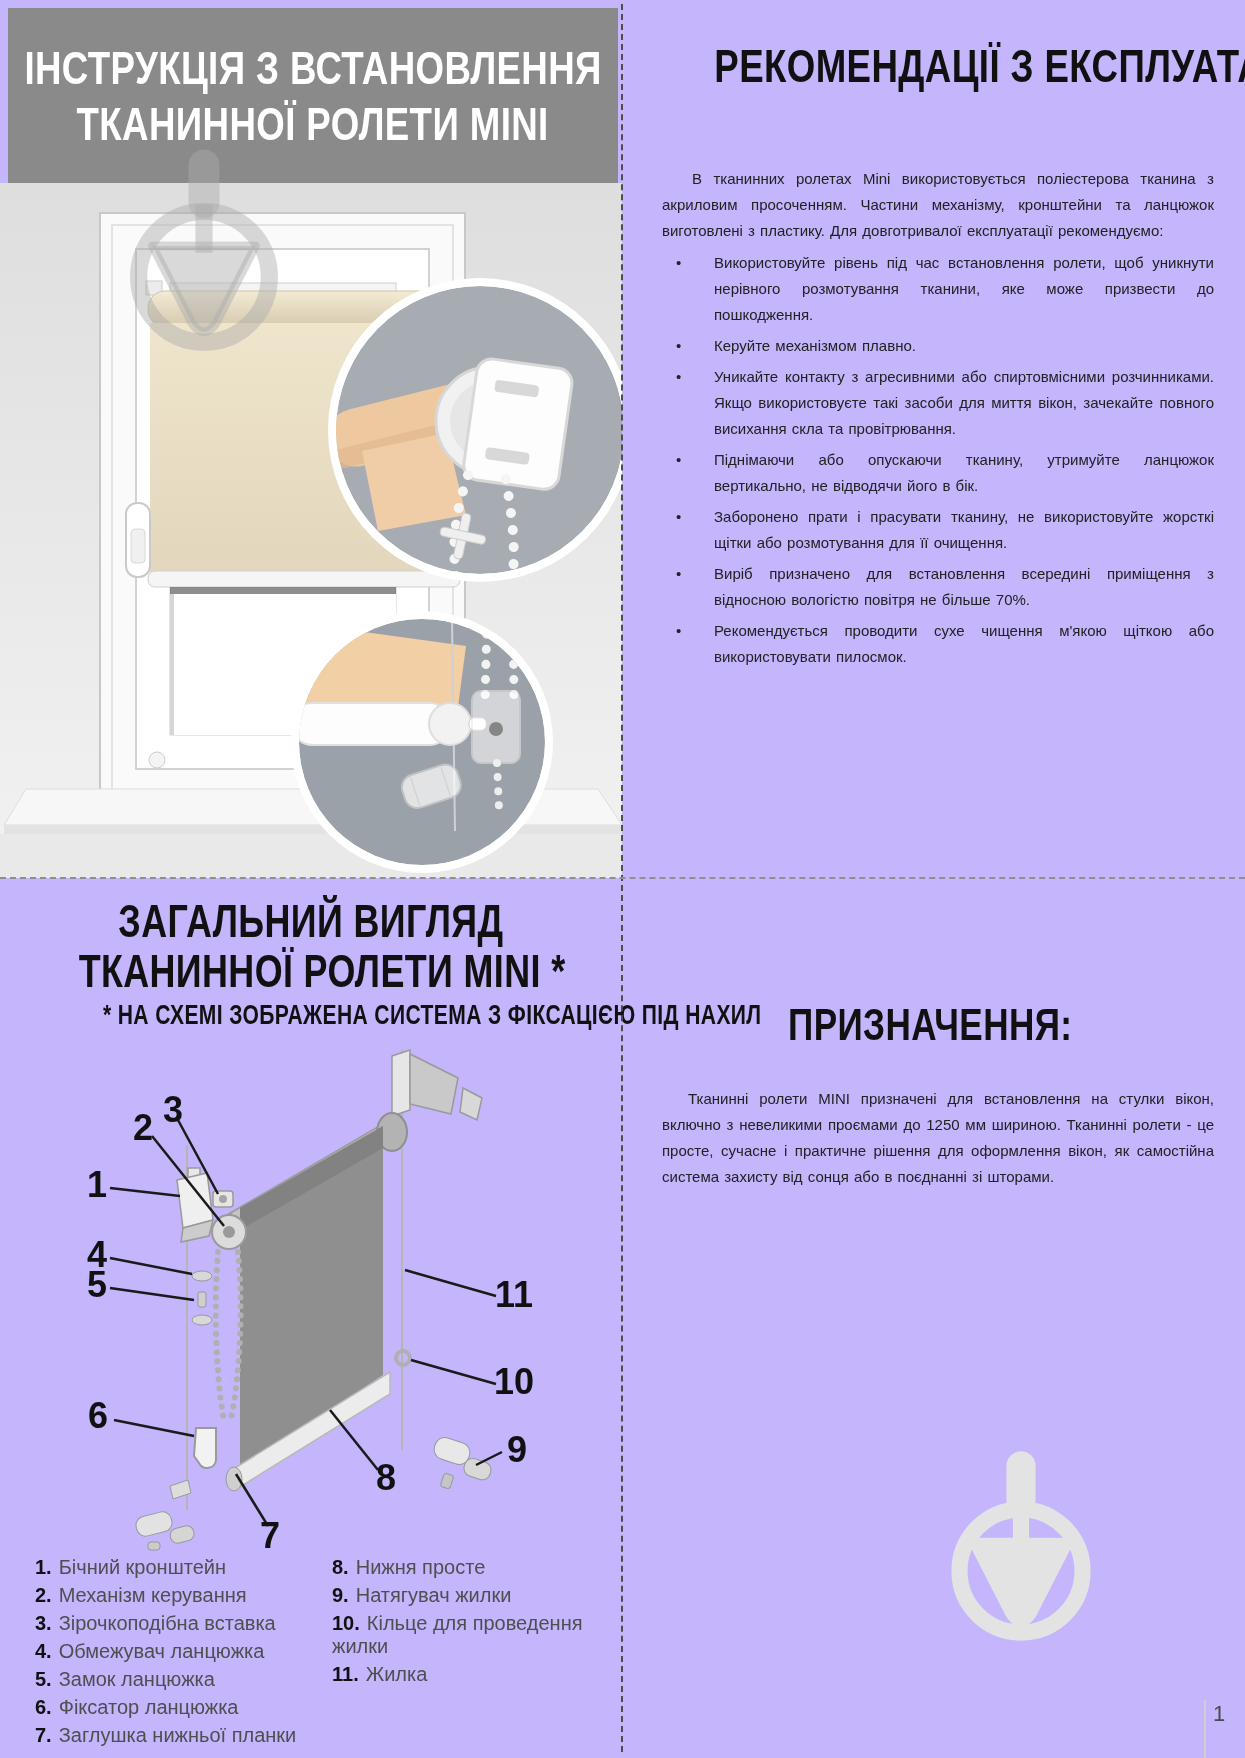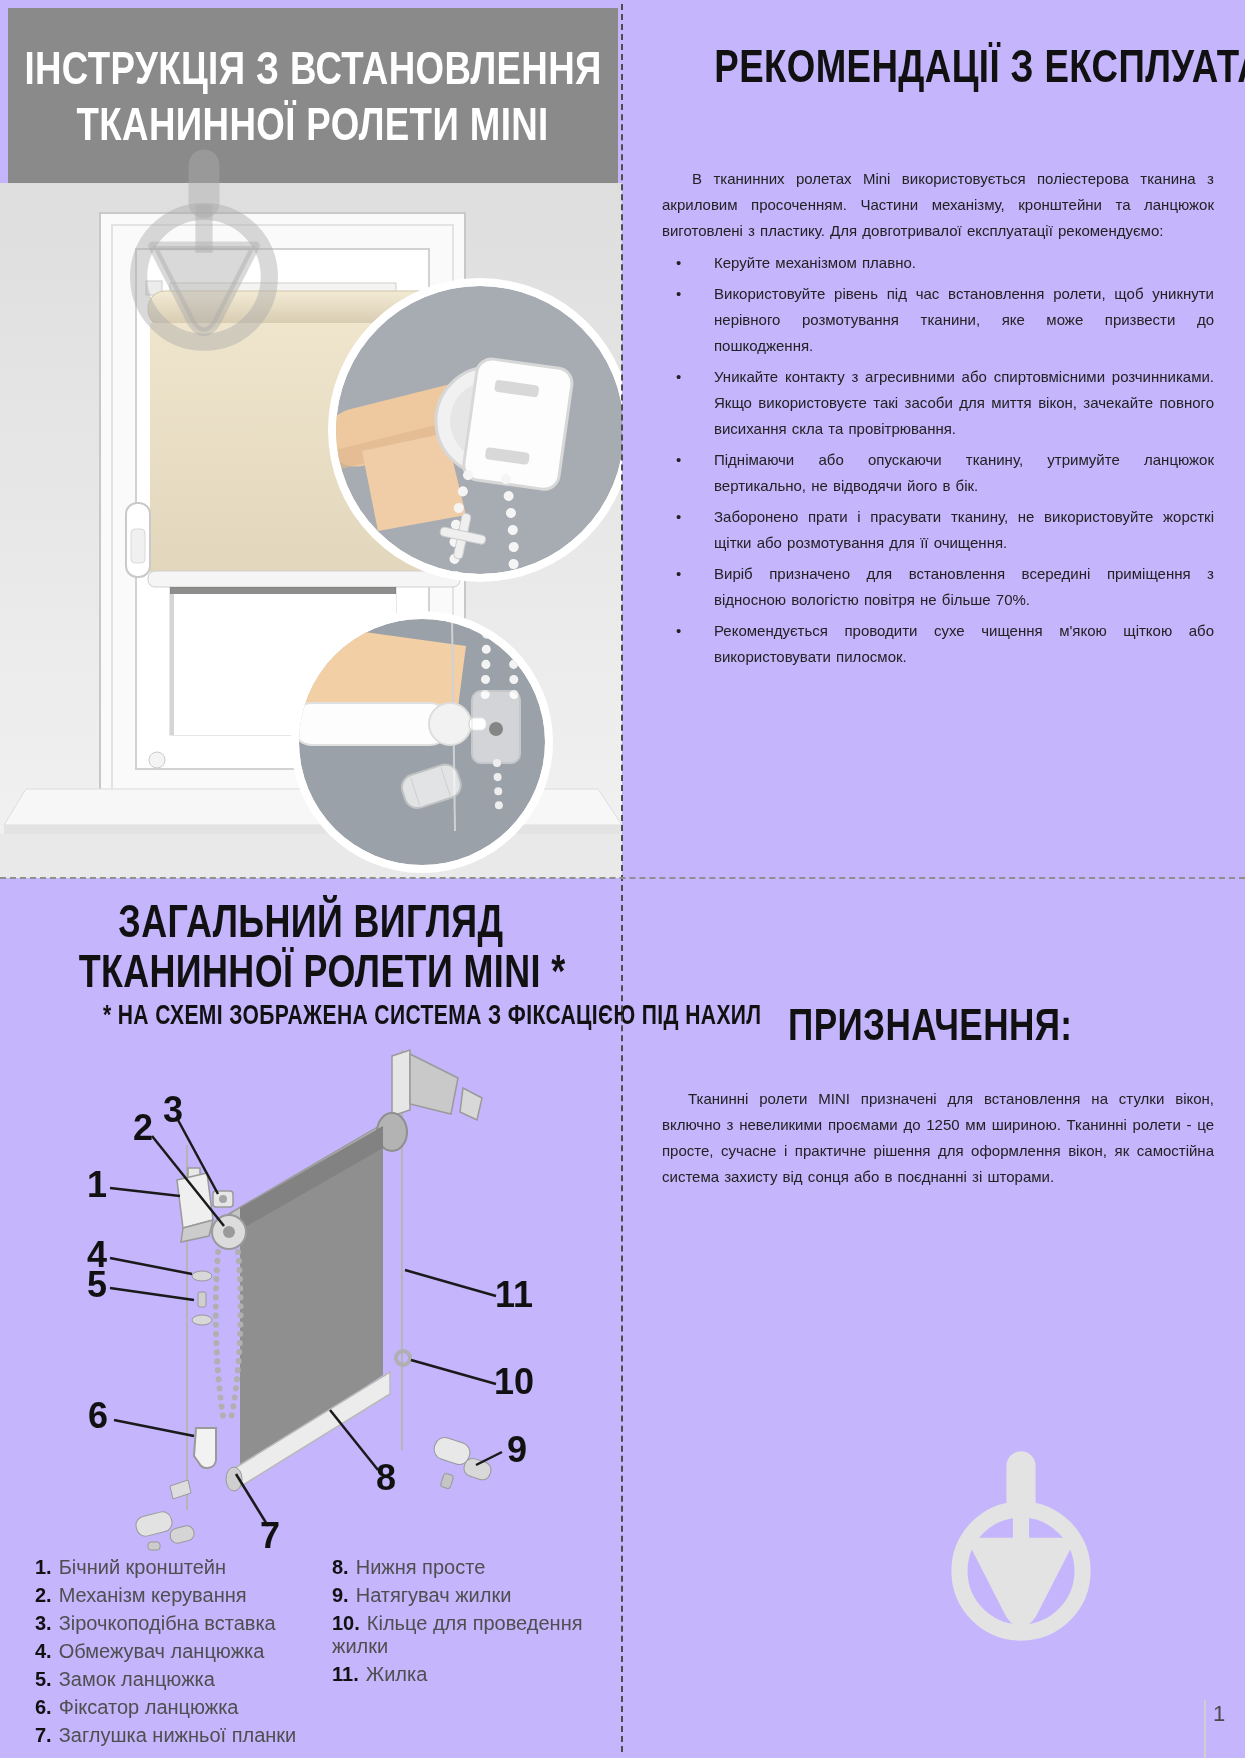--- a/index.html
+++ b/index.html
@@ -167,22 +167,22 @@
     </g>
   </svg>
 
   <div class="center-block rec-heading">
     <div><span class="cond">РЕКОМЕНДАЦІЇ З ЕКСПЛУАТАЦІЇ</span></div>
   </div>
 
   <div class="text-col" style="top:166px;">
     <p>В тканинних ролетах Mini використовується поліестерова тканина з акриловим просоченням. Частини механізму, кронштейни та ланцюжок виготовлені з пластику. Для довготривалої експлуатації рекомендуємо:</p>
     <ul class="bullets">
+      <li>Використовуйте рівень під час встановлення ролети, щоб уникнути нерівного розмотування тканини, яке може призвести до пошкодження.</li>
       <li>Керуйте механізмом плавно.</li>
-      <li>Використовуйте рівень під час встановлення ролети, щоб уникнути нерівного розмотування тканини, яке може призвести до пошкодження.</li>
       <li>Уникайте контакту з агресивними або спиртовмісними розчинниками. Якщо використовуєте такі засоби для миття вікон, зачекайте повного висихання скла та провітрювання.</li>
       <li>Піднімаючи або опускаючи тканину, утримуйте ланцюжок вертикально, не відводячи його в бік.</li>
       <li>Заборонено прати і прасувати тканину, не використовуйте жорсткі щітки або розмотування для її очищення.</li>
       <li>Виріб призначено для встановлення всередині приміщення з відносною вологістю повітря не більше 70%.</li>
       <li>Рекомендується проводити сухе чищення м'якою щіткою або використовувати пилосмок.</li>
     </ul>
   </div>
 
   <div class="center-block ov-note">
     <span class="cond">* НА СХЕМІ ЗОБРАЖЕНА СИСТЕМА З ФІКСАЦІЄЮ ПІД НАХИЛ</span>

